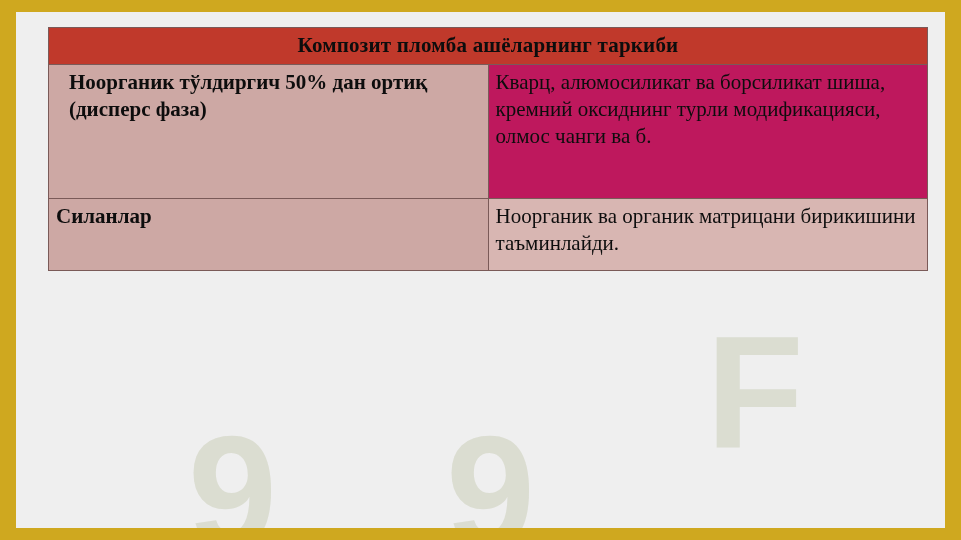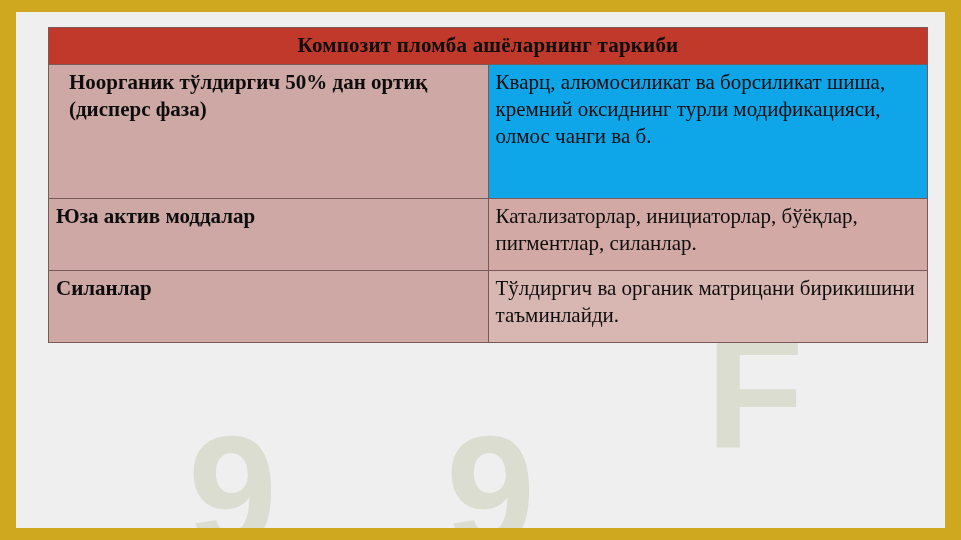--- a/index.html
+++ b/index.html
@@ -76,21 +76,21 @@
     font-size: 23px;
     font-weight: bold;
     padding: 8px 6px 9px 6px;
     letter-spacing: 0.2px;
   }
   .col-label {
     width: 264px;
     font-weight: bold;
   }
   .row-a td { background: #d5b2ae; height: 152px; }
-  .row-b td { background: #0ea5e9; height: 124px; }
+  .row-b td { background: #be185d; height: 124px; }
   .row-c td { background: #d2a9a5; height: 62px; }
   .row-d td { background: #d8b6b2; height: 62px; }
   .row-a td.col-label,
   .row-b td.col-label,
   .row-c td.col-label,
   .row-d td.col-label { background: #cda8a4; }
   .row-b td.col-label { background: #cda8a4; padding-left: 20px; }
 </style>
 </head>
 <body>
@@ -109,26 +109,22 @@
     <div class="table-wrap">
       <table class="comp">
         <tbody>
           <tr class="title-row">
             <th colspan="2">Композит пломба ашёларнинг таркиби</th>
           </tr>
           <tr class="row-b">
             <td class="col-label">Ноорганик тўлдиргич 50% дан ортиқ (дисперс фаза)</td>
             <td>Кварц, алюмосиликат ва борсиликат шиша, кремний оксиднинг турли модификацияси, олмос чанги ва б.</td>
           </tr>
-          <tr class="row-c">
-            <td class="col-label">Юза актив моддалар</td>
-            <td>Катализаторлар, инициаторлар, бўёқлар, пигментлар, силанлар.</td>
-          </tr>
           <tr class="row-d">
             <td class="col-label">Силанлар</td>
-            <td>Тўлдиргич ва органик матрицани бирикишини таъминлайди.</td>
+            <td>Ноорганик ва органик матрицани бирикишини таъминлайди.</td>
           </tr>
         </tbody>
       </table>
     </div>
 
   </div>
 </div>
 
 </body></html>

